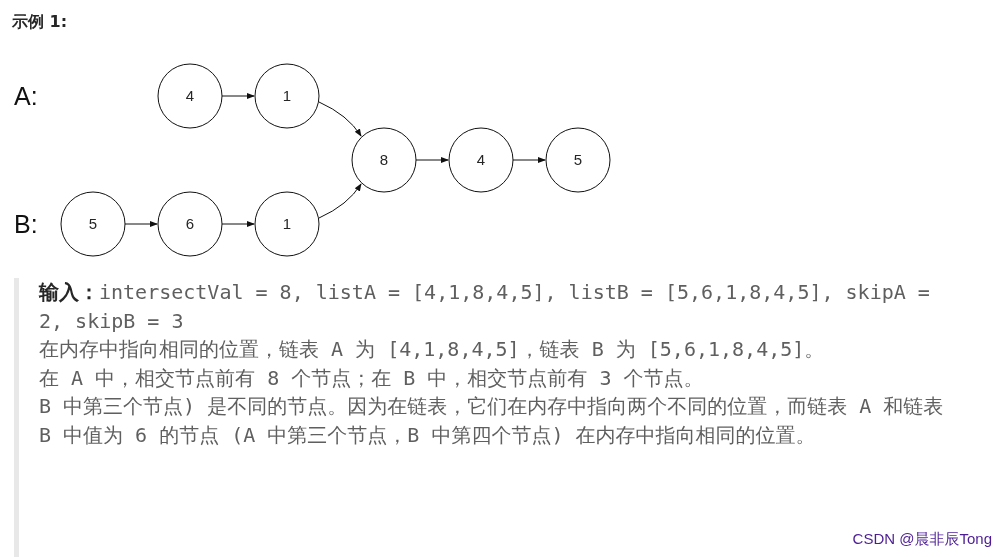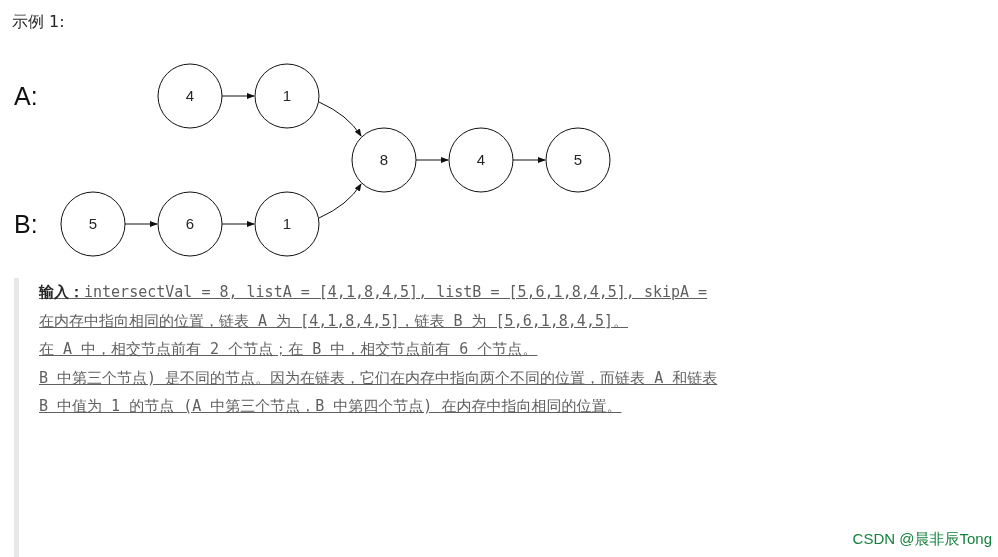--- a/index.html
+++ b/index.html
@@ -1,25 +1,25 @@
 <!DOCTYPE html>
 <html><head>
 <meta charset="utf-8">
 <style>
   html, body { margin:0; padding:0; background:#ffffff; }
   body { width:998px; height:557px; position:relative; overflow:hidden; font-family:"DejaVu Sans", "Liberation Sans", sans-serif; }
-  .title { position:absolute; left:12px; top:12px; font-size:16px; font-weight:normal; color:#262626; }
+  .title { position:absolute; left:12px; top:12px; font-size:16px; font-weight:bold; color:#262626; }
   .diagram { position:absolute; left:0; top:0; width:998px; height:270px; }
   .diagram svg { position:absolute; left:0; top:0; }
   .node-label { font-family:"Liberation Sans", sans-serif; font-size:15px; fill:#262626; }
   .list-label { font-family:"Liberation Sans", sans-serif; font-size:25px; fill:#111; }
   .quote { position:absolute; left:14px; top:278px; width:970px; height:279px; border-left:5px solid #e8e8e8; padding-left:20px; box-sizing:border-box; }
-  .line { font-family:"DejaVu Sans Mono", "Liberation Mono", monospace; font-size:15px; color:#5f5f5f; line-height:28.5px; white-space:pre;text-decoration:underline; }
+  .line { font-family:"DejaVu Sans Mono", "Liberation Mono", monospace; font-size:20px; color:#5f5f5f; line-height:28.5px; white-space:pre; }
   .line b { font-family:"DejaVu Sans", sans-serif; color:#262626; font-weight:bold; }
-  .watermark { position:absolute; right:6px; bottom:8px; font-family:"Liberation Sans", sans-serif; font-size:15px; color:#15803d; }
+  .watermark { position:absolute; right:6px; bottom:8px; font-family:"Liberation Sans", sans-serif; font-size:15px; color:#4c1d95; }
 </style>
 </head>
 <body>
 
 <div class="title">示例 1:</div>
 
 <div class="diagram">
   <svg width="998" height="270" viewBox="0 0 998 270" xmlns="http://www.w3.org/2000/svg">
     <defs>
       <marker id="arr" markerWidth="8" markerHeight="8" refX="7" refY="4" orient="auto" markerUnits="userSpaceOnUse">
@@ -57,19 +57,20 @@
       <text class="node-label" x="578" y="165">5</text>
       <text class="node-label" x="93" y="229">5</text>
       <text class="node-label" x="190" y="229">6</text>
       <text class="node-label" x="287" y="229">1</text>
     </g>
   </svg>
 </div>
 
 <div class="quote">
   <div class="line"><b>输入：</b><span>intersectVal = 8, listA = [4,1,8,4,5], listB = [5,6,1,8,4,5], skipA =</span></div>
+  <div class="line">2, skipB = 3</div>
   <div class="line">在内存中指向相同的位置，链表 A 为 [4,1,8,4,5]，链表 B 为 [5,6,1,8,4,5]。</div>
-  <div class="line">在 A 中，相交节点前有 2 个节点；在 B 中，相交节点前有 6 个节点。</div>
+  <div class="line">在 A 中，相交节点前有 8 个节点；在 B 中，相交节点前有 3 个节点。</div>
   <div class="line">B 中第三个节点) 是不同的节点。因为在链表，它们在内存中指向两个不同的位置，而链表 A 和链表</div>
-  <div class="line">B 中值为 1 的节点 (A 中第三个节点，B 中第四个节点) 在内存中指向相同的位置。</div>
+  <div class="line">B 中值为 6 的节点 (A 中第三个节点，B 中第四个节点) 在内存中指向相同的位置。</div>
 </div>
 
 <div class="watermark">CSDN @晨非辰Tong</div>
 
 </body></html>

